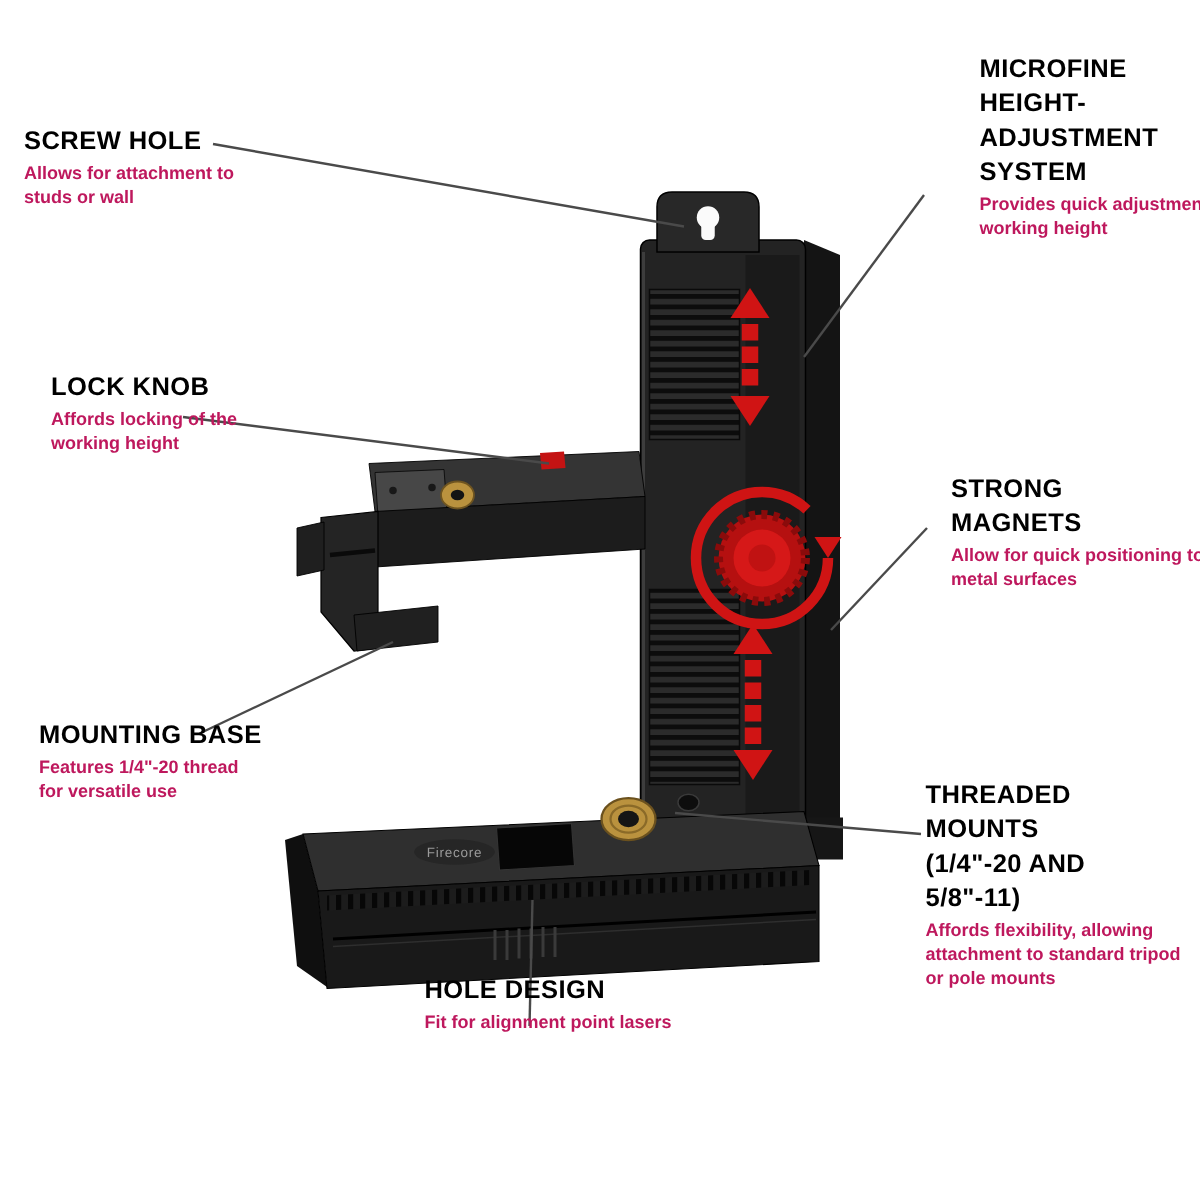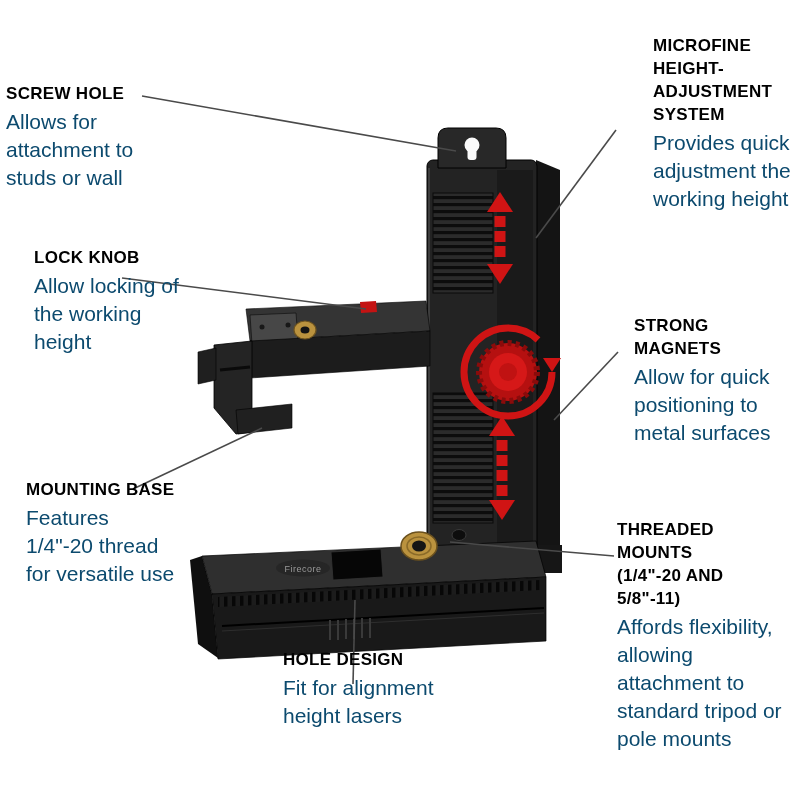--- a/index.html
+++ b/index.html
@@ -10,23 +10,23 @@
     font-family:"Liberation Sans", sans-serif;
     overflow:hidden;
   }
   svg.art { position:absolute; left:0; top:0; }
   .callout { position:absolute; color:#111; }
   .callout h3 {
     font-size:17px; font-weight:bold; letter-spacing:0.3px;
     line-height:1.36; color:#000;
   }
   .callout p {
-    font-size:21px; line-height:1.33; color:#0c4a6e; margin-top:3px;
+    font-size:12px; line-height:1.33; color:#be185d; margin-top:3px;font-weight:bold;
   }
-  .co-screw-hole      { left:6px;   top:82px;  width:152px; }
+  .co-screw-hole      { left:16px;   top:82px;  width:152px; }
   .co-lock-knob       { left:6px;   top:246px; width:152px;margin-left:28px; }
   .co-mounting-base   { left:6px;   top:478px; width:152px;margin-left:20px; }
   .co-microfine       { left:617px; top:34px;  width:178px;margin-left:36px; }
   .co-microfine h3    { width:135px; }
   .co-strong-magnets  { left:634px; top:314px; width:172px; }
   .co-strong-magnets h3 { width:130px; }
   .co-threaded-mounts { left:617px; top:518px; width:182px; }
   .co-threaded-mounts h3 { width:142px; }
   .co-hole-design     { left:283px; top:648px; width:172px; }
 </style>
@@ -154,21 +154,21 @@
   </g>
 </svg>
 
 <div class="callout co-screw-hole">
   <h3>SCREW HOLE</h3>
   <p>Allows for attachment to studs or wall</p>
 </div>
 
 <div class="callout co-lock-knob">
   <h3>LOCK KNOB</h3>
-  <p>Allow locking of the working height</p>
+  <p>Affords locking of the working height</p>
 </div>
 
 <div class="callout co-mounting-base">
   <h3>MOUNTING BASE</h3>
   <p>Features 1/4"-20 thread for versatile use</p>
 </div>
 
 <div class="callout co-microfine">
   <h3>MICROFINE HEIGHT-ADJUSTMENT SYSTEM</h3>
   <p>Provides quick adjustment the working height</p>
@@ -179,14 +179,14 @@
   <p>Allow for quick positioning to metal surfaces</p>
 </div>
 
 <div class="callout co-threaded-mounts">
   <h3>THREADED MOUNTS (1/4"-20 AND 5/8"-11)</h3>
   <p>Affords flexibility, allowing attachment to standard tripod or pole mounts</p>
 </div>
 
 <div class="callout co-hole-design">
   <h3>HOLE DESIGN</h3>
-  <p>Fit for alignment height lasers</p>
+  <p>Fit for alignment point lasers</p>
 </div>
 
 </body></html>

